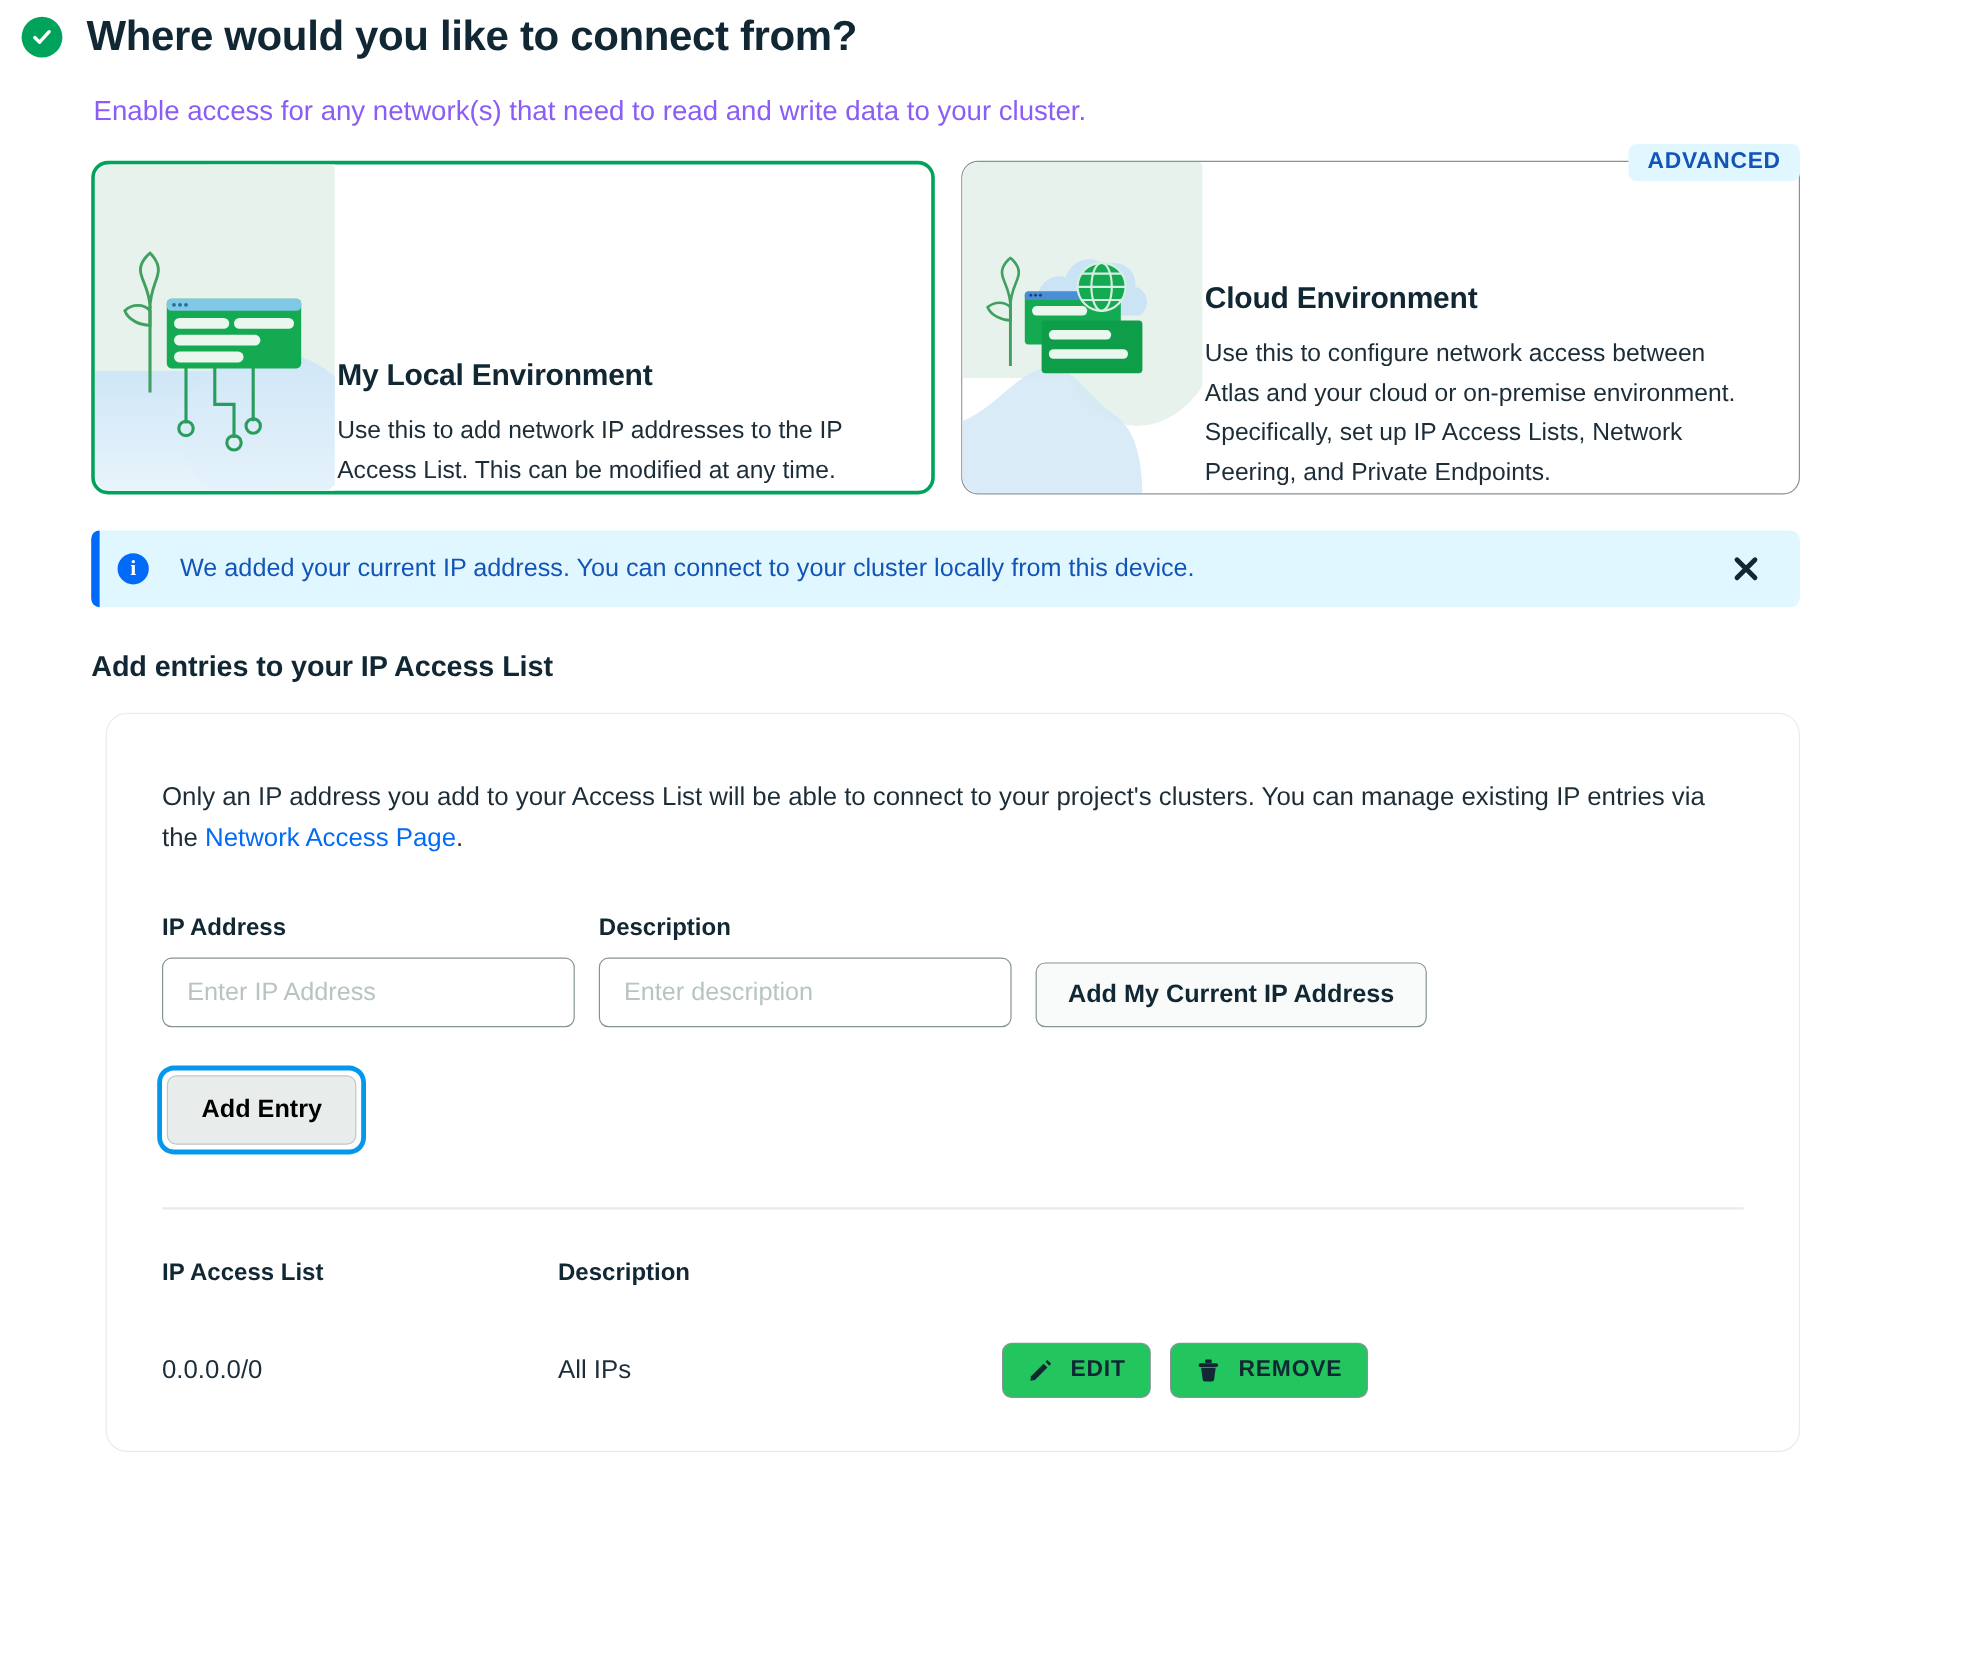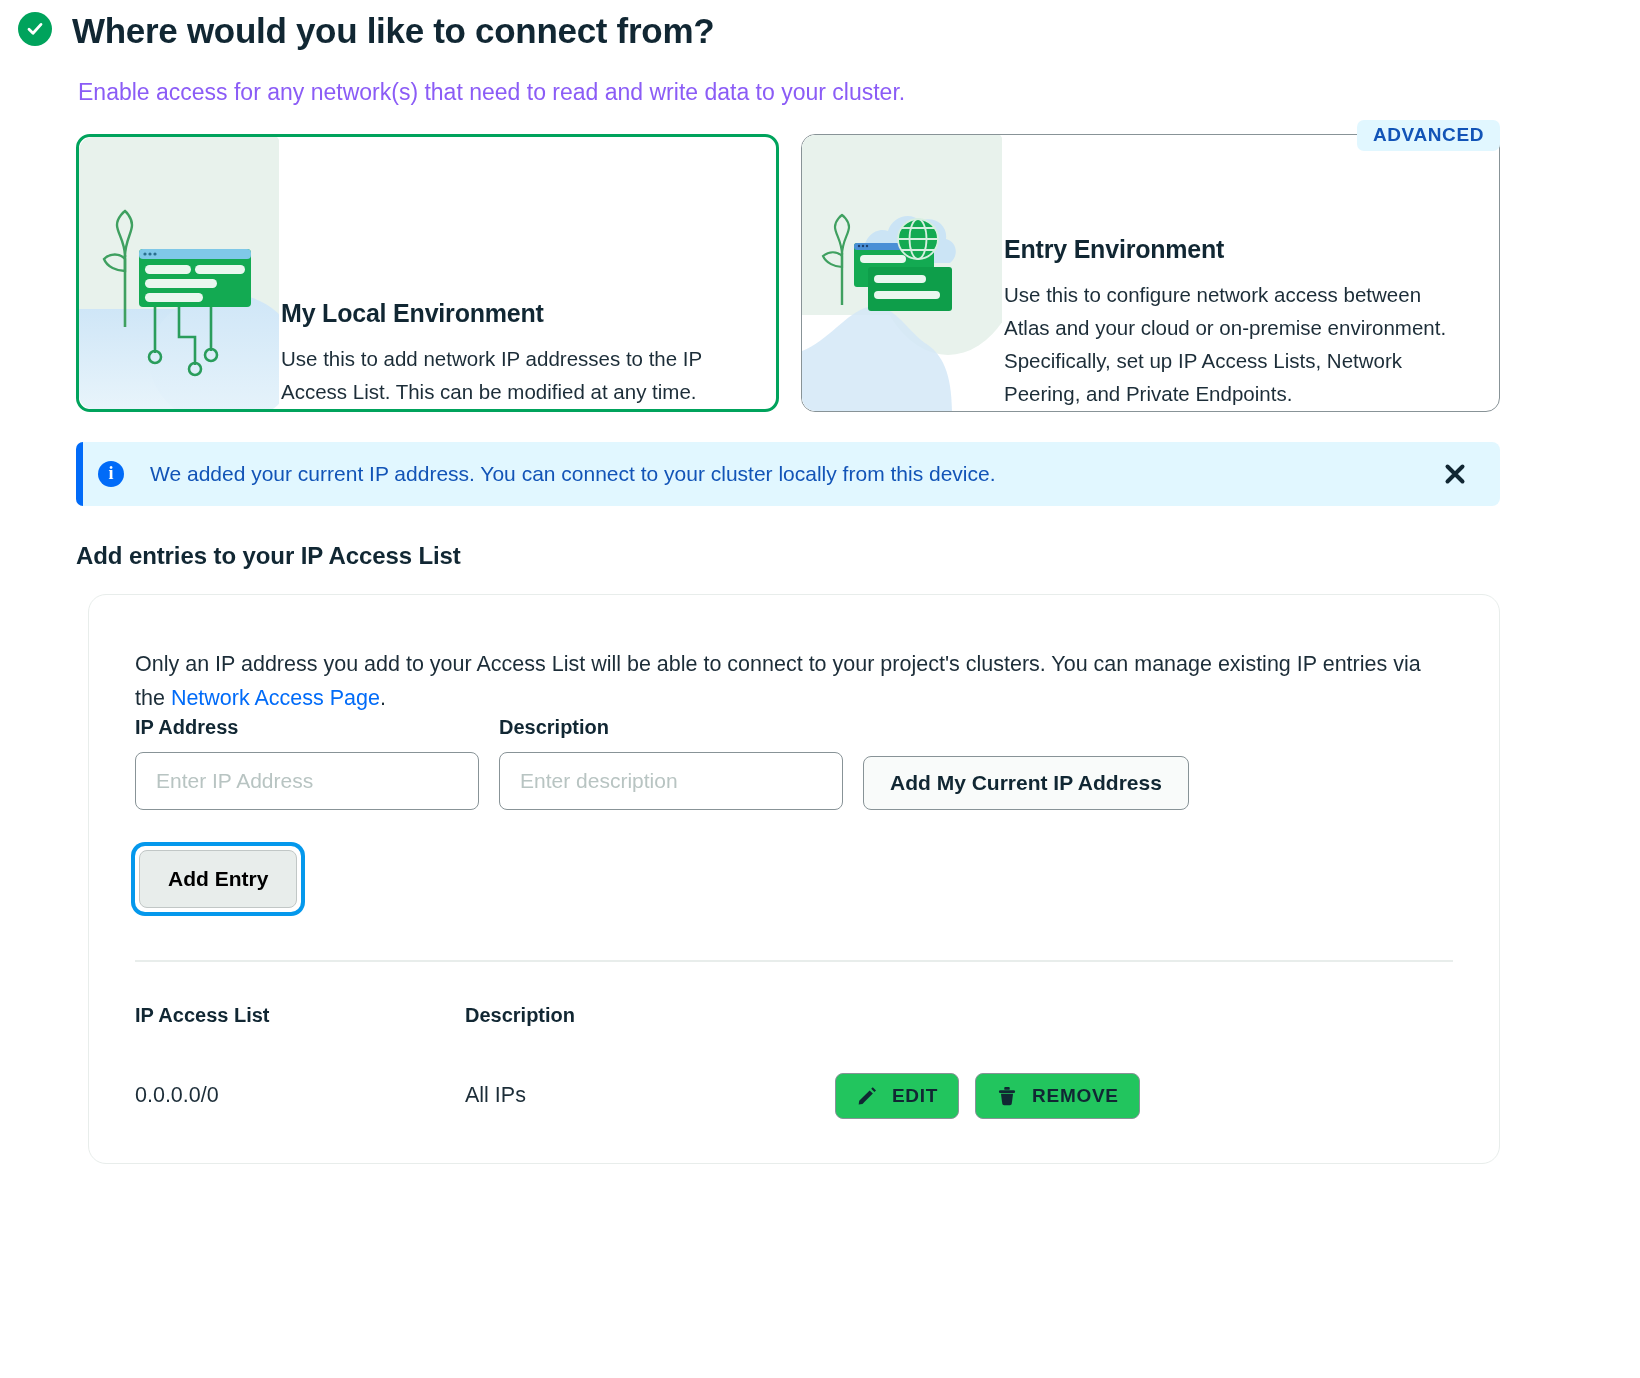--- a/index.html
+++ b/index.html
@@ -11,20 +11,21 @@
     width: 1640px; height: 1378px;
     font-family: "Liberation Sans", sans-serif;
     color: #112733;
     overflow: hidden;
     position: relative;
   }
 
   
   .page-header {
     display: flex;
+    align-items: center;
     gap: 20px;
     padding: 12px 0 0 18px;
   }
   .check-circle {
     width: 34px; height: 34px;
     flex: 0 0 34px;
     border-radius: 50%;
     background: #00A35C;
     display: flex;
     align-items: center;
@@ -233,20 +234,21 @@
   }
   .intro a {
     color: #016BF8;
     text-decoration: none;
   }
 
   .form-row {
     display: flex;
     align-items: flex-end;
     gap: 20px;
+    margin-top: 46px;
   }
   .field { display: flex; flex-direction: column; }
   .field-label {
     font-size: 20px;
     font-weight: 700;
     color: #112733;
     margin-bottom: 13px;
   }
   .text-input {
     height: 58px;
@@ -415,21 +417,21 @@
           <rect x="72" y="140" width="52" height="8" rx="4" fill="#E9F7EF"></rect>
           <rect x="72" y="156" width="66" height="8" rx="4" fill="#E9F7EF"></rect>
 
           <circle cx="116" cy="104" r="20" fill="#13AA52"></circle>
           <circle cx="116" cy="104" r="20" fill="none" stroke="#D6EFE0" stroke-width="1.8"></circle>
           <ellipse cx="116" cy="104" rx="8.5" ry="20" fill="none" stroke="#D6EFE0" stroke-width="1.8"></ellipse>
           <path d="M96 104 L136 104 M99 93 L133 93 M99 115 L133 115" stroke="#D6EFE0" stroke-width="1.8" fill="none"></path>
         </svg>
       </div>
       <div class="env-text">
-        <div class="env-title">Entry Environment</div>
+        <div class="env-title">Cloud Environment</div>
         <div class="env-desc">Use this to configure network access between Atlas and your cloud or on-premise environment. Specifically, set up IP Access Lists, Network Peering, and Private Endpoints.</div>
       </div>
     </div>
   </div>
 </div>
 
 <div class="banner">
   <span class="banner-icon">i</span>
   <span class="banner-text">We added your current IP address. You can connect to your cluster locally from this device.</span>
   <button class="banner-close">

